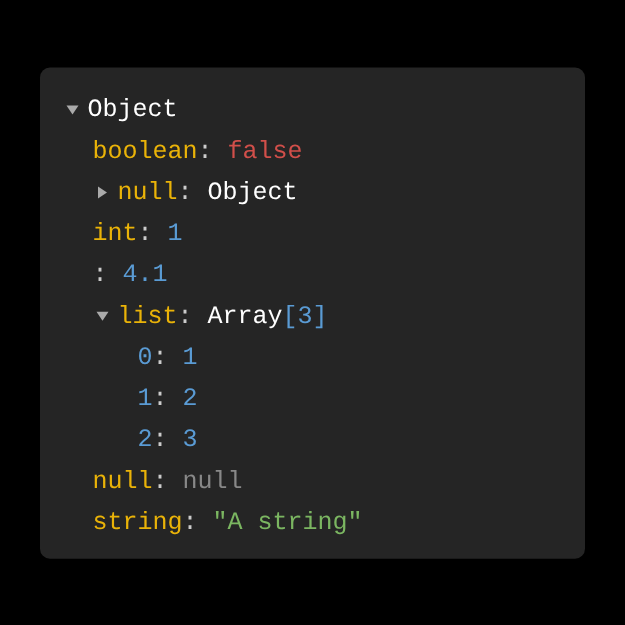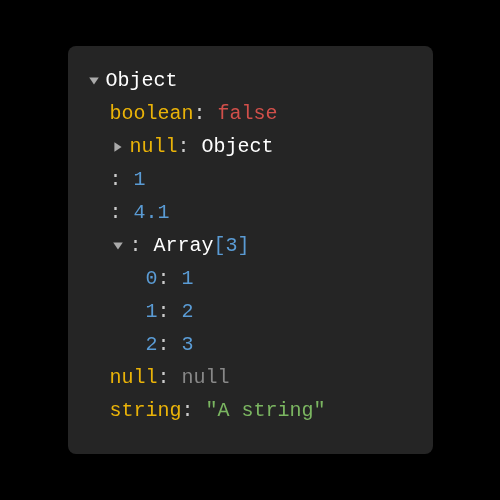--- a/index.html
+++ b/index.html
@@ -8,22 +8,22 @@
       width: 500px;
       height: 500px;
       display: flex;
       align-items: center;
       justify-content: center;
       font-family: "SF Mono", Monaco, Menlo, Consolas, "Courier New", monospace;
     }
     .panel {
       background: #252525;
       border-radius: 8px;
-      padding: 18px 22px 27px 18px;
-      width: 365px;
+      padding: 18px 22px 12px 18px;
+      width: 436px;
       position: relative;
       text-align: right;
     }
     .row {
       display: flex;
       align-items: center;
       font-size: 20px;
       line-height: 1.65;
       white-space: pre;
     }
@@ -71,33 +71,33 @@
 
   <div class="row indent-1">
     <span class="toggle">
       <svg width="12" height="12" viewBox="0 0 10 10">
           <path d="M2 1 L8 5 L2 9 Z" fill="#aaa"></path>
         </svg>
     </span><span class="key">null</span><span class="colon">:</span><span class="sp"> </span><span class="val-obj">Object</span>
   </div>
 
   <div class="row indent-1">
-    <span class="colon">:</span><span class="sp"> </span><span class="val-num">1</span>
+    <span class="key">int</span><span class="colon">:</span><span class="sp"> </span><span class="val-num">1</span>
   </div>
 
   <div class="row indent-1">
     <span class="colon">:</span><span class="sp"> </span><span class="val-num">4.1</span>
   </div>
 
   <div class="row indent-1">
     <span class="toggle">
       <svg width="12" height="12" viewBox="0 0 10 10">
           <path d="M1 2 L9 2 L5 8 Z" fill="#aaa"></path>
         </svg>
-    </span><span class="colon">:</span><span class="sp"> </span><span class="val-obj">Array</span><span class="bracket">[</span><span class="bracket-num">3</span><span class="bracket">]</span>
+    </span><span class="key">list</span><span class="colon">:</span><span class="sp"> </span><span class="val-obj">Array</span><span class="bracket">[</span><span class="bracket-num">3</span><span class="bracket">]</span>
   </div>
 
   <div class="row indent-2">
     <span class="idx">0</span><span class="colon">:</span><span class="sp"> </span><span class="val-num">1</span>
   </div>
 
   <div class="row indent-2">
     <span class="idx">1</span><span class="colon">:</span><span class="sp"> </span><span class="val-num">2</span>
   </div>
 

